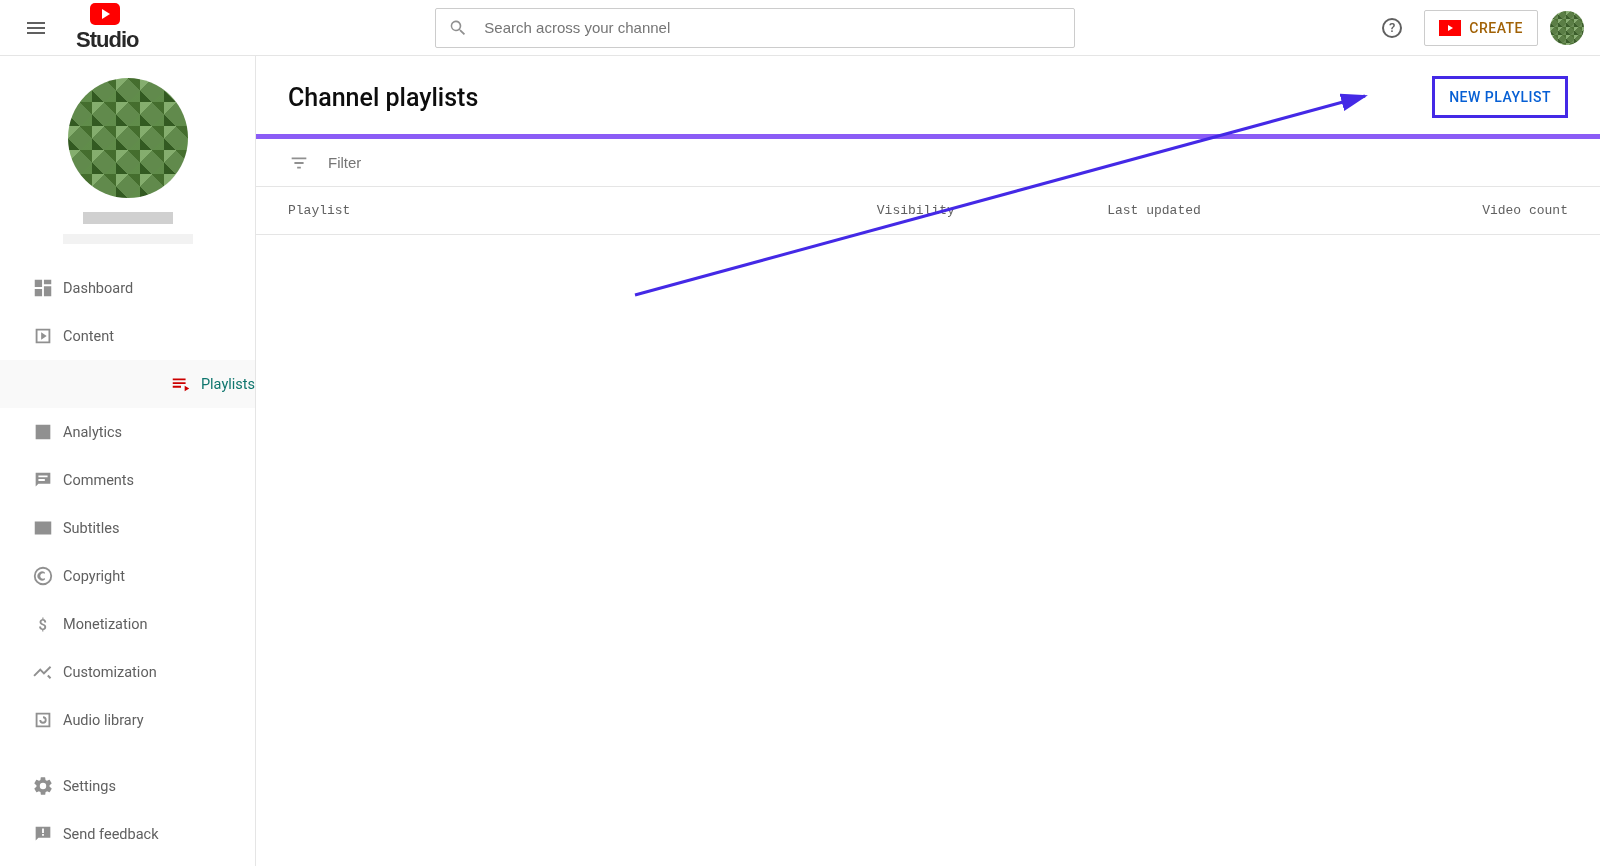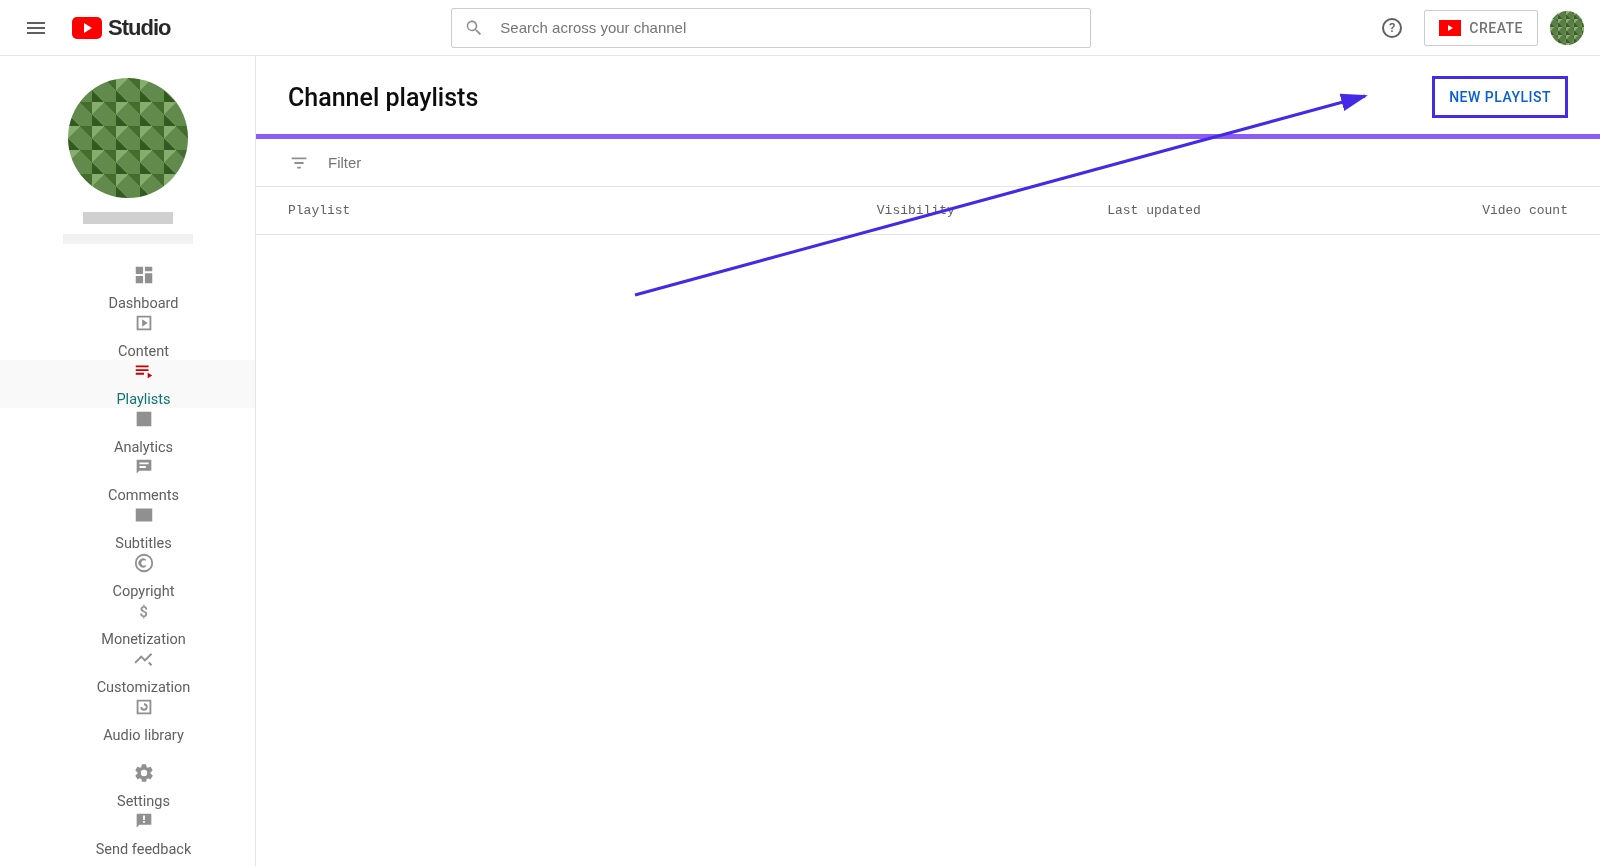--- a/index.html
+++ b/index.html
@@ -44,20 +44,21 @@
       display: block;
       height: 2px;
       background: #606060;
       width: 100%;
     }
     .logo {
       display: flex;
       align-items: center;
       gap: 2px;
       cursor: pointer;
+      flex-direction: column;
     }
     .yt-icon-box {
       width: 30px;
       height: 22px;
       background: #ff0000;
       border-radius: 5px;
       display: flex;
       align-items: center;
       justify-content: center;
     }
@@ -135,21 +136,21 @@
       border: 1px solid #ccc;
       border-radius: 2px;
       display: flex;
       align-items: center;
       padding: 0 14px;
       gap: 8px;
       cursor: pointer;
       font-size: 14px;
       font-weight: 500;
       letter-spacing: 0.5px;
-      color: #737373;
+      color: #a16207;
     }
     .rec-icon {
       width: 22px;
       height: 16px;
       background: #ff0000;
       position: relative;
       display: flex;
       align-items:center;
       justify-content:center;
     }
@@ -217,21 +218,20 @@
     }
     .nav-item {
       height: 48px;
       display: flex;
       align-items: center;
       padding-left: 32px;
       gap: 9px;
       cursor: pointer;
       font-size: 14.5px;
       color: #606060;
-      flex-direction: column;
     }
     .nav-item.active {
       background: #f9f9f9;
       color: #0f766e;
       justify-content: flex-end;
     }
     .nav-item.active .nav-icon { fill: #cc0000; }
     .nav-icon {
       width: 22px;
       height: 22px;

